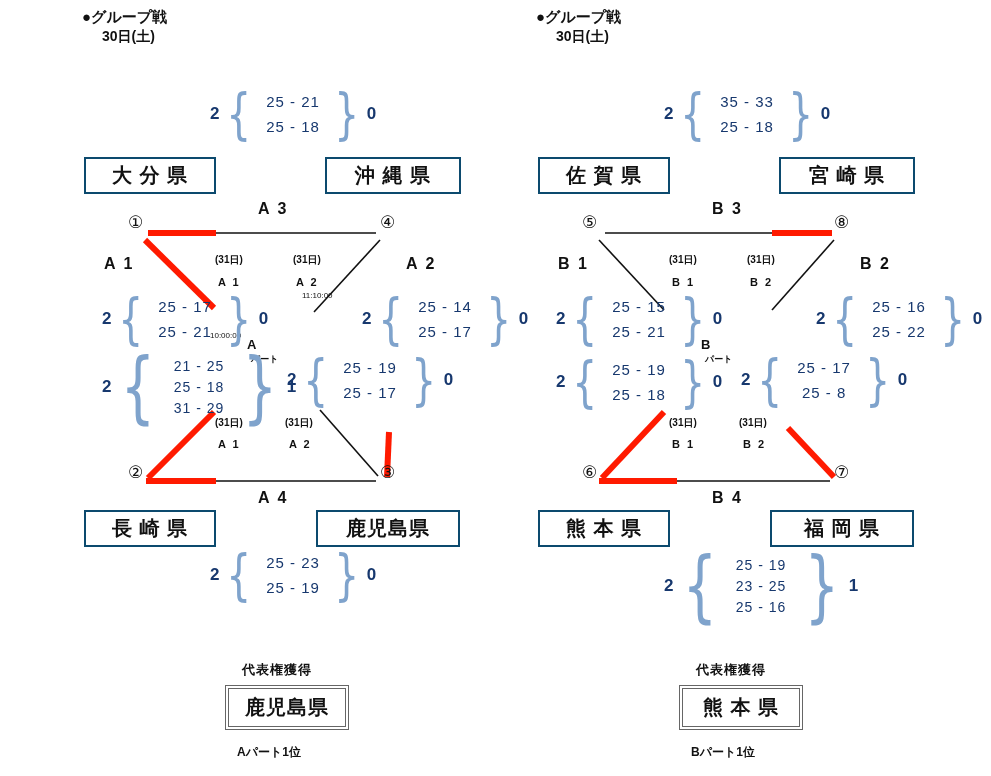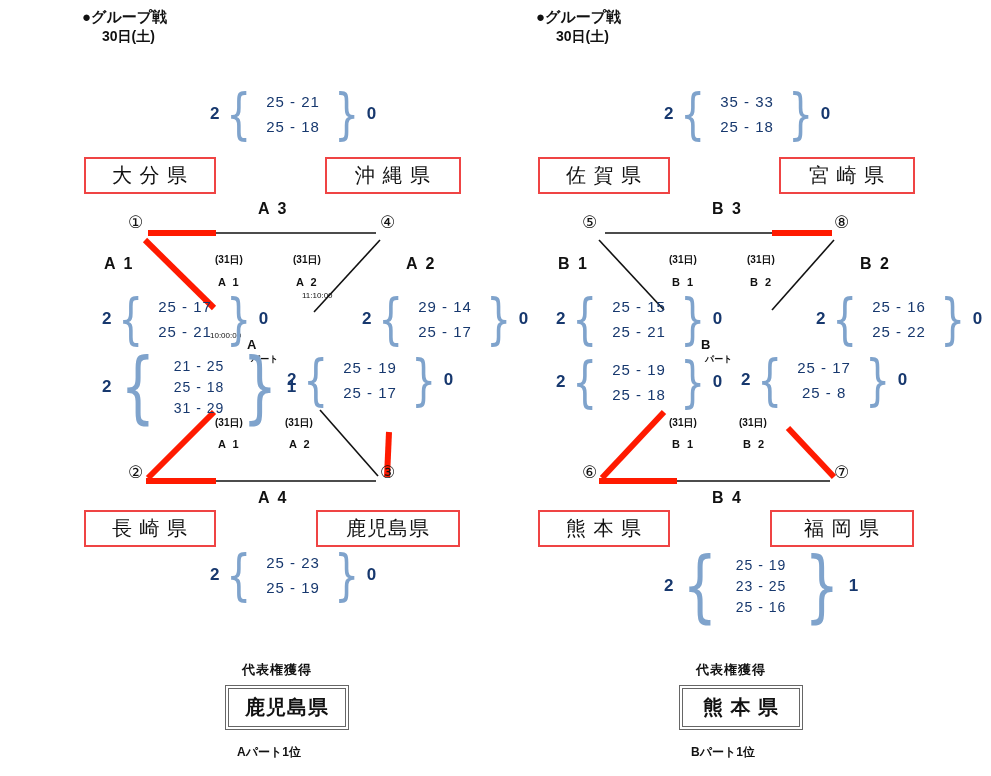--- a/index.html
+++ b/index.html
@@ -9,22 +9,22 @@
   #group-a { left:58px; }
   #group-b { left:512px; }
   .abs { position:absolute; }
   svg.lines { position:absolute; left:0; top:0; pointer-events:none; }
   .blk { stroke:#111; stroke-width:1.6; }
   .red { stroke:#ff1a00; stroke-width:6; }
 
   .hdr  { left:24px; top:8px;  font-size:15px; font-weight:700; }
   .hdr2 { left:44px; top:28px; font-size:14px; font-weight:700; }
 
-  .team-box { height:37px; border:2px solid #ef4444; background:#fff; display:flex;
-              align-items:center; justify-content:center; font-size:20px; font-weight:400;
+  .team-box { height:37px; border:2px solid #0c4a6e; background:#fff; display:flex;
+              align-items:center; justify-content:center; font-size:20px; font-weight:700;
               letter-spacing:1px; white-space:pre; }
   .p-boxtl { left:26px;  top:157px; width:132px; }
   .p-boxtr { left:267px; top:157px; width:136px; }
   .p-boxbl { left:26px;  top:510px; width:132px; }
   .p-boxbr { left:258px; top:510px; width:144px; }
 
   .cnum { font-size:17px; line-height:1; }
   .p-ntl { left:70px;  top:214px; }
   .p-ntr { left:322px; top:214px; }
   .p-nbl { left:70px;  top:464px; }
@@ -135,21 +135,21 @@
           <div class="set">25 - 21</div>
         </div>
       <span class="brace">}</span>
       <span class="res">0</span>
     </div>
 
     <div class="abs bracket p-bright">
       <span class="res">2</span>
       <span class="brace">{</span>
       <div class="sets">
-          <div class="set">29 - 14</div>
+          <div class="set">25 - 14</div>
           <div class="set">25 - 17</div>
         </div>
       <span class="brace">}</span>
       <span class="res">0</span>
     </div>
 
     <div class="abs part">A</div>
     <div class="abs partsub">パート</div>
 
     <div class="abs bracket tall p-bcl">

